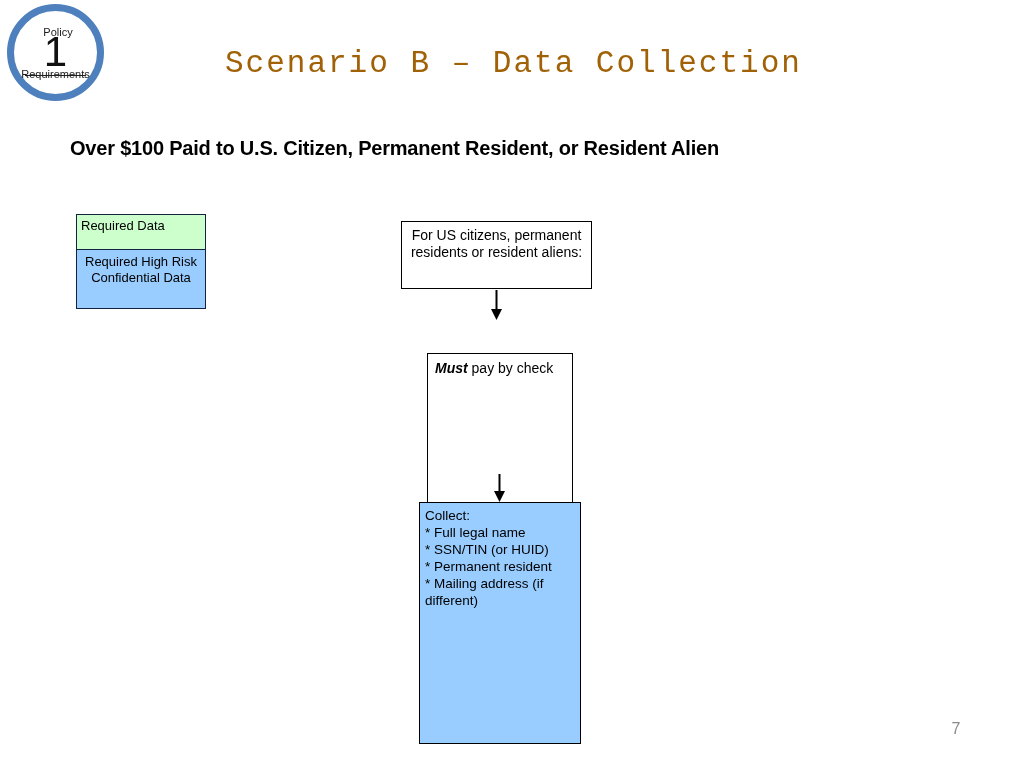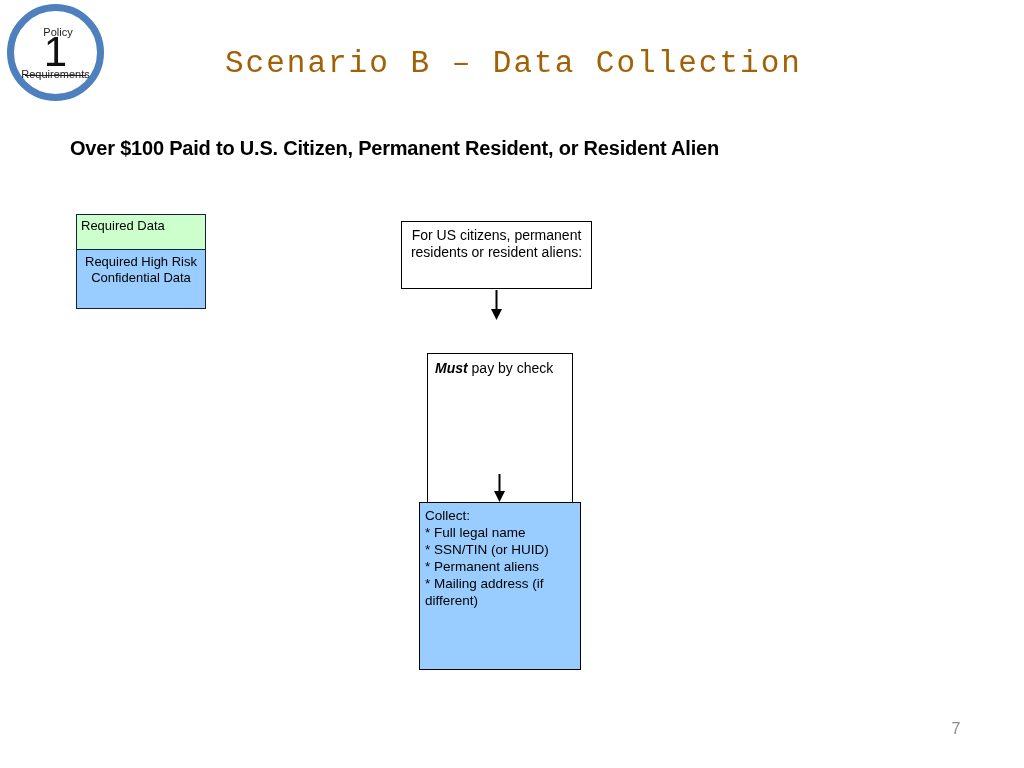--- a/index.html
+++ b/index.html
@@ -58,21 +58,21 @@
   .box-citizens {
     left: 401px; top: 221px; width: 191px; height: 68px;
     text-align: center; padding: 5px 8px 0 8px;
   }
   .box-pay {
     left: 427px; top: 321px; width: 146px; height: 152px;
     padding: 6px 6px 0 7px; border-width: 1px; margin-top: 32px;
   }
   .box-pay .emph { font-weight: bold; font-style: italic; }
   .box-collect {
-    left: 419px; top: 502px; width: 162px; height: 168px;
+    left: 419px; top: 502px; width: 162px; height: 242px;
     padding: 4px 4px 0 5px; font-size: 13.5px; line-height: 17px;
   }
   .box-collect .bold-note { font-weight: bold; margin-top: 17px; }
 
   .flow-arrow { position: absolute; }
 
   
   .page-number {
     position: absolute; left: 944px; top: 720px; width: 24px;
     font-size: 16px; text-align: center;
@@ -109,17 +109,17 @@
 
 <svg class="flow-arrow" style="left:493px; top:474px;" width="13" height="28">
   <line x1="6.5" y1="0" x2="6.5" y2="19" stroke="#000" stroke-width="2"></line>
   <polygon points="1,17 12,17 6.5,28" fill="#000"></polygon>
 </svg>
 
 <div class="flow-box box-collect" style="background-color: rgb(153, 204, 255);">
   <div>Collect:</div>
   <div>* Full legal name</div>
   <div>* SSN/TIN (or HUID)</div>
-  <div>* Permanent aliens</div>
+  <div>* Permanent resident</div>
   <div>* Mailing address (if different)</div>
 </div>
 
 <div class="page-number" style="color: rgb(138, 138, 138);">7</div>
 
 </body></html>

